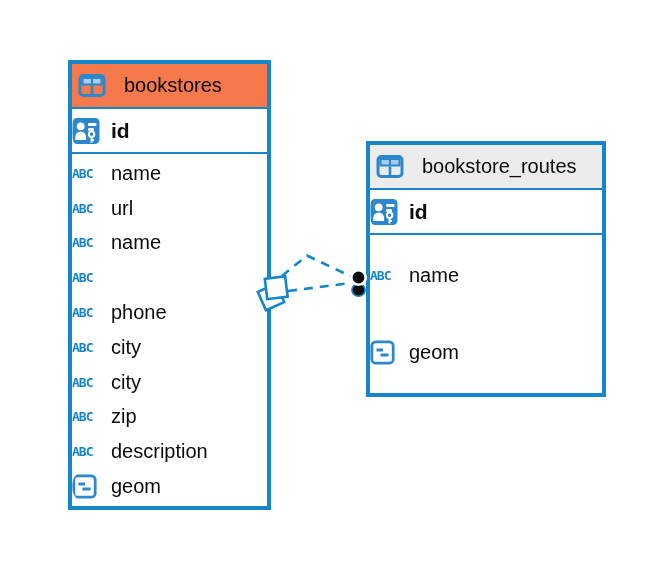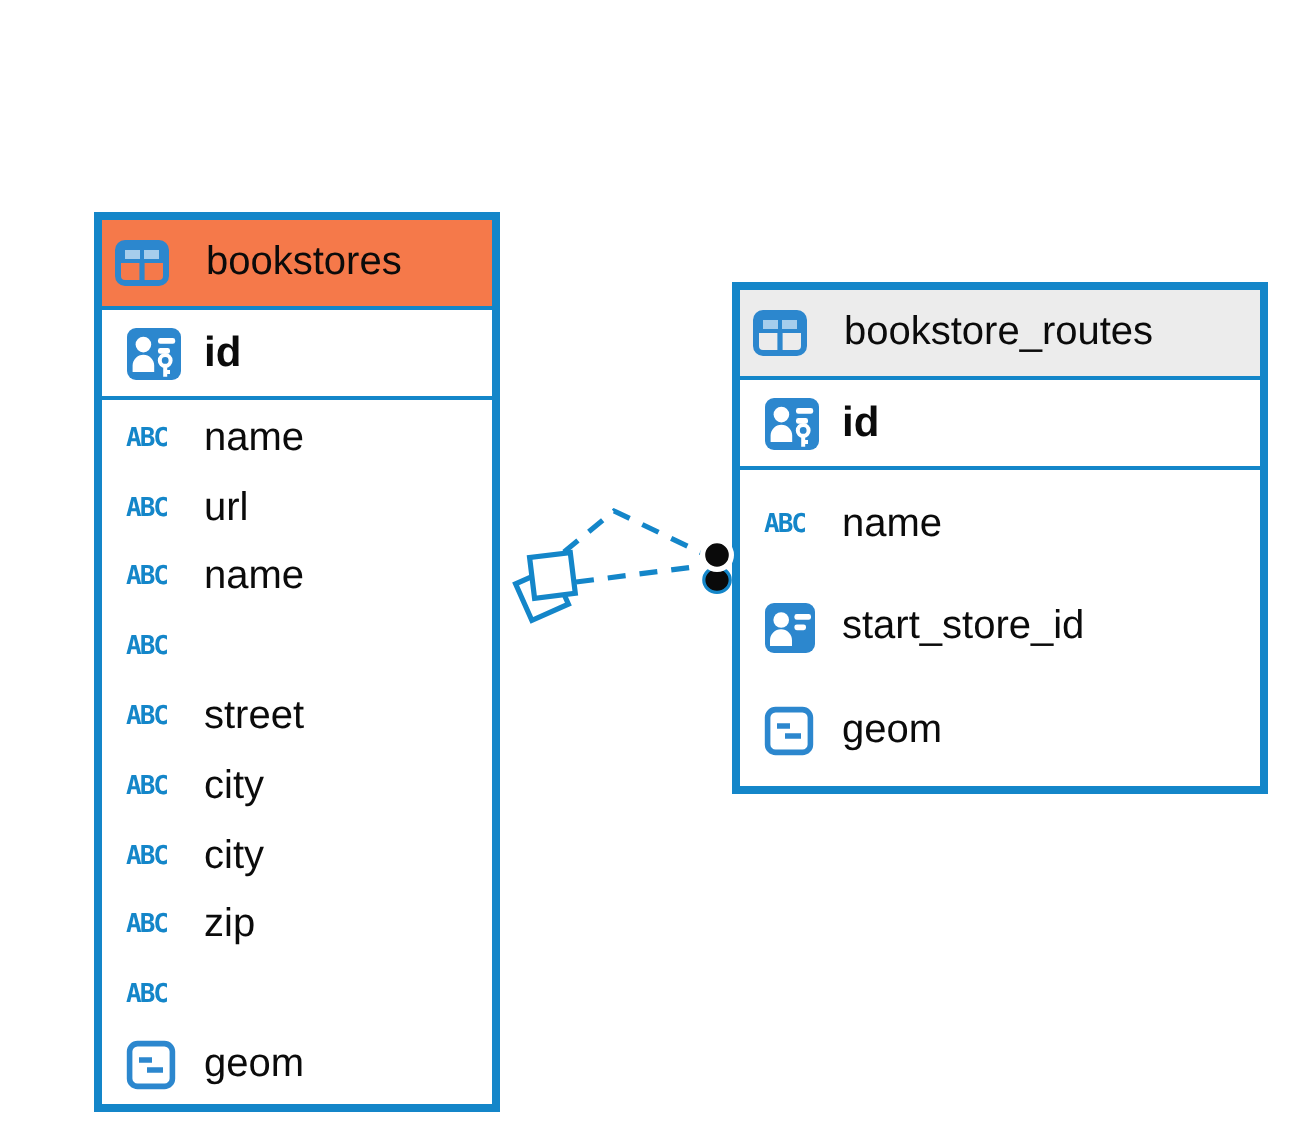--- a/index.html
+++ b/index.html
@@ -12,34 +12,34 @@
     position:relative;width:654px;height:570px;background:#ffffff;
     font-family:"Liberation Sans", sans-serif;color:var(--text);
     overflow:hidden;
   }
   .erd-table{
     position:absolute;background:#ffffff;
     border:4px solid var(--accent);
     box-sizing:border-box;
     display:flex;flex-direction:column;
   }
-  .table-0{left:47px;top:60px;width:203px;height:450px;margin-top:46px;}
-  .table-1{left:366px;top:141px;width:268px;height:256px;}
+  .table-0{left:68px;top:60px;width:203px;height:450px;}
+  .table-1{left:366px;top:141px;width:240px;height:256px;}
   .thead{
     height:43px;flex:0 0 43px;display:flex;align-items:center;
     padding:0 6px;border-bottom:2px solid var(--accent);
     font-size:20px;white-space:nowrap;overflow:hidden;
   }
   .keypart{
     flex:0 0 43px;display:flex;flex-direction:column;justify-content:center;
     border-bottom:2px solid var(--accent);
   }
   .rows{flex:1;display:flex;flex-direction:column;padding:2px 0;}
   .col-row{
-    flex:1;display:flex;align-items:center;padding:0 12px;
+    flex:1;display:flex;align-items:center;padding:0 0;
     font-size:20px;white-space:nowrap;overflow:hidden;border-radius:17px;
   }
   .col-row.key{font-weight:700;font-size:21px;}
   .icon-box{
     flex:0 0 32px;display:flex;align-items:center;justify-content:flex-start;
     margin-right:7px;
   }
   .abc{
     font-family:"DejaVu Sans Mono", monospace;
     font-weight:800;font-size:13px;letter-spacing:-1px;
@@ -84,32 +84,20 @@
       </div>
       <div class="rows">
         <div class="col-row">
           <span class="icon-box">
             <span class="abc">ABC</span>
           </span>
           <span>name</span>
         </div>
         <div class="col-row">
           <span class="icon-box">
-            <svg width="26" height="26" viewBox="0 0 26 26">
-              <rect x="0.5" y="0.5" width="25" height="25" rx="4.5" fill="#2C87CE"></rect>
-              <circle cx="8.6" cy="9" r="3.9" fill="#fff"></circle>
-              <path d="M3 22 v-2.9 a5.5 5.5 0 0 1 5.5-5.5 a5.5 5.5 0 0 1 5.5 5.5 V22 Z" fill="#fff"></path>
-              <rect x="15.2" y="6" width="8.3" height="2.9" rx="1.2" fill="#fff"></rect>
-              <rect x="15.2" y="11.2" width="5.8" height="2.9" rx="1.2" fill="#fff"></rect>
-            </svg>
-          </span>
-          <span>start_store_id</span>
-        </div>
-        <div class="col-row">
-          <span class="icon-box">
             <svg width="25" height="25" viewBox="0 0 25 25">
               <rect x="1.8" y="1.8" width="21.4" height="21.4" rx="4" fill="#fff" stroke="#2C87CE" stroke-width="2.8"></rect>
               <line x1="6.5" y1="10" x2="13" y2="10" stroke="#2C87CE" stroke-width="2.8"></line>
               <line x1="10.5" y1="15" x2="18.5" y2="15" stroke="#2C87CE" stroke-width="2.8"></line>
             </svg>
           </span>
           <span>geom</span>
         </div>
       </div>
     </div>
@@ -164,21 +152,21 @@
         </div>
         <div class="col-row">
           <span class="icon-box">
             <span class="abc">ABC</span>
           </span>
         </div>
         <div class="col-row">
           <span class="icon-box">
             <span class="abc">ABC</span>
           </span>
-          <span>street</span>
+          <span>phone</span>
         </div>
         <div class="col-row">
           <span class="icon-box">
             <span class="abc">ABC</span>
           </span>
           <span>city</span>
         </div>
         <div class="col-row">
           <span class="icon-box">
             <span class="abc">ABC</span>
@@ -188,20 +176,21 @@
         <div class="col-row">
           <span class="icon-box">
             <span class="abc">ABC</span>
           </span>
           <span>zip</span>
         </div>
         <div class="col-row">
           <span class="icon-box">
             <span class="abc">ABC</span>
           </span>
+          <span>description</span>
         </div>
         <div class="col-row">
           <span class="icon-box">
             <svg width="25" height="25" viewBox="0 0 25 25">
               <rect x="1.8" y="1.8" width="21.4" height="21.4" rx="4" fill="#fff" stroke="#2C87CE" stroke-width="2.8"></rect>
               <line x1="6.5" y1="10" x2="13" y2="10" stroke="#2C87CE" stroke-width="2.8"></line>
               <line x1="10.5" y1="15" x2="18.5" y2="15" stroke="#2C87CE" stroke-width="2.8"></line>
             </svg>
           </span>
           <span>geom</span>

